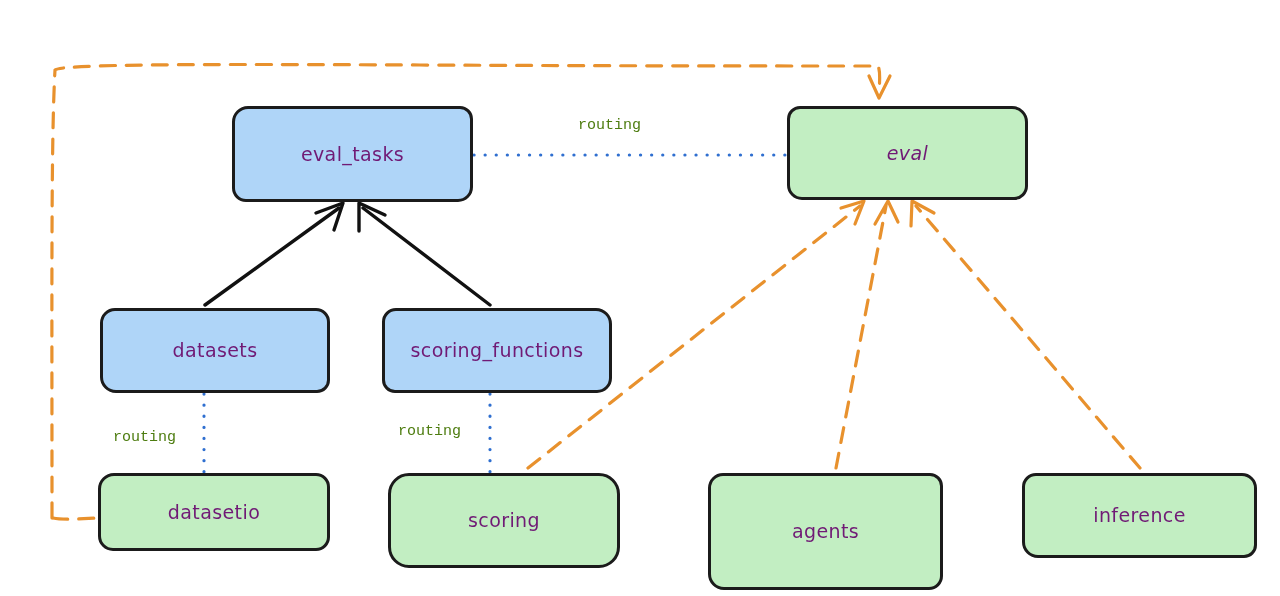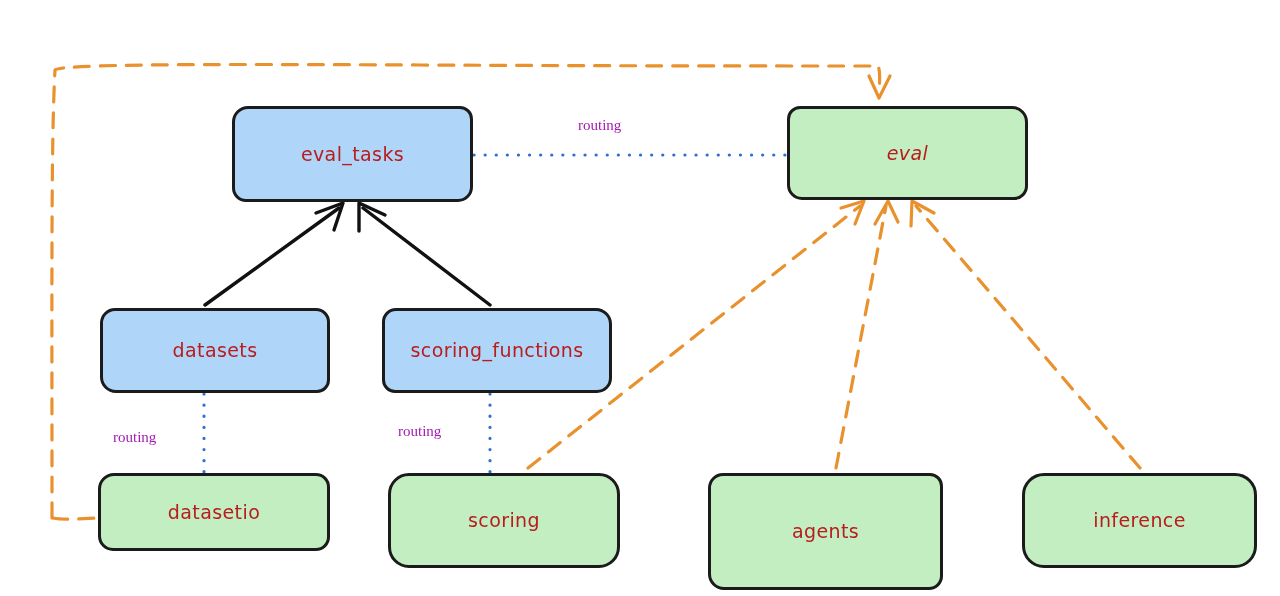--- a/index.html
+++ b/index.html
@@ -34,37 +34,37 @@
     border: 3px solid #1b1b1b;
     border-radius: 14px;
     display: flex;
     align-items: center;
     justify-content: center;
     text-align: center;
   }
   .node .node-label {
     font-family: "DejaVu Sans", sans-serif;
     font-size: 19px;
-    color: #b91c1c;
+    color: #701a75;
     letter-spacing: 0.4px;
     line-height: 1;
     padding: 0 8px;
     white-space: nowrap;
   }
   .node.api {
     background: #afd5f8;
   }
   .node.provider {
     background: #c2eec2;
   }
   .edge-label {
     position: absolute;
-    font-family: Liberation Serif, serif;
+    font-family: Liberation Mono, monospace;
     font-size: 15px;
-    color: #a21caf;
+    color: #4d7c0f;
     white-space: nowrap;
     line-height: 1;
   }
   
   #node-eval_tasks { border-radius: 16px 13px 15px 14px; }
   #node-eval       { border-radius: 13px 16px 14px 15px; font-style: italic; }
   #node-datasets   { border-radius: 15px 14px 13px 16px; text-align: center; }
   #node-scoring_functions { border-radius: 14px 16px 15px 13px; }
   #node-datasetio  { border-radius: 16px 14px 14px 15px; }
   #node-scoring    { border-radius: 13px 15px 16px 14px; }
@@ -145,21 +145,21 @@
   </div>
 
   <div class="node provider" id="node-scoring" style="left:388px; top:473px; width:232px; height:95px;border-radius:21px;">
     <span class="node-label">scoring</span>
   </div>
 
   <div class="node provider" id="node-agents" style="left:708px; top:473px; width:235px; height:117px;align-items:center;">
     <span class="node-label">agents</span>
   </div>
 
-  <div class="node provider" id="node-inference" style="left:1022px; top:473px; width:235px; height:95px;border-radius:22px;">
+  <div class="node provider" id="node-inference" style="left:1022px; top:473px; width:235px; height:85px;">
     <span class="node-label">inference</span>
   </div>
 
   <div class="edge-label" style="left:578px; top:118px;">routing</div>
 
   <div class="edge-label" style="left:113px; top:430px;">routing</div>
 
   <div class="edge-label" style="left:398px; top:424px;">routing</div>
 
 </div>

